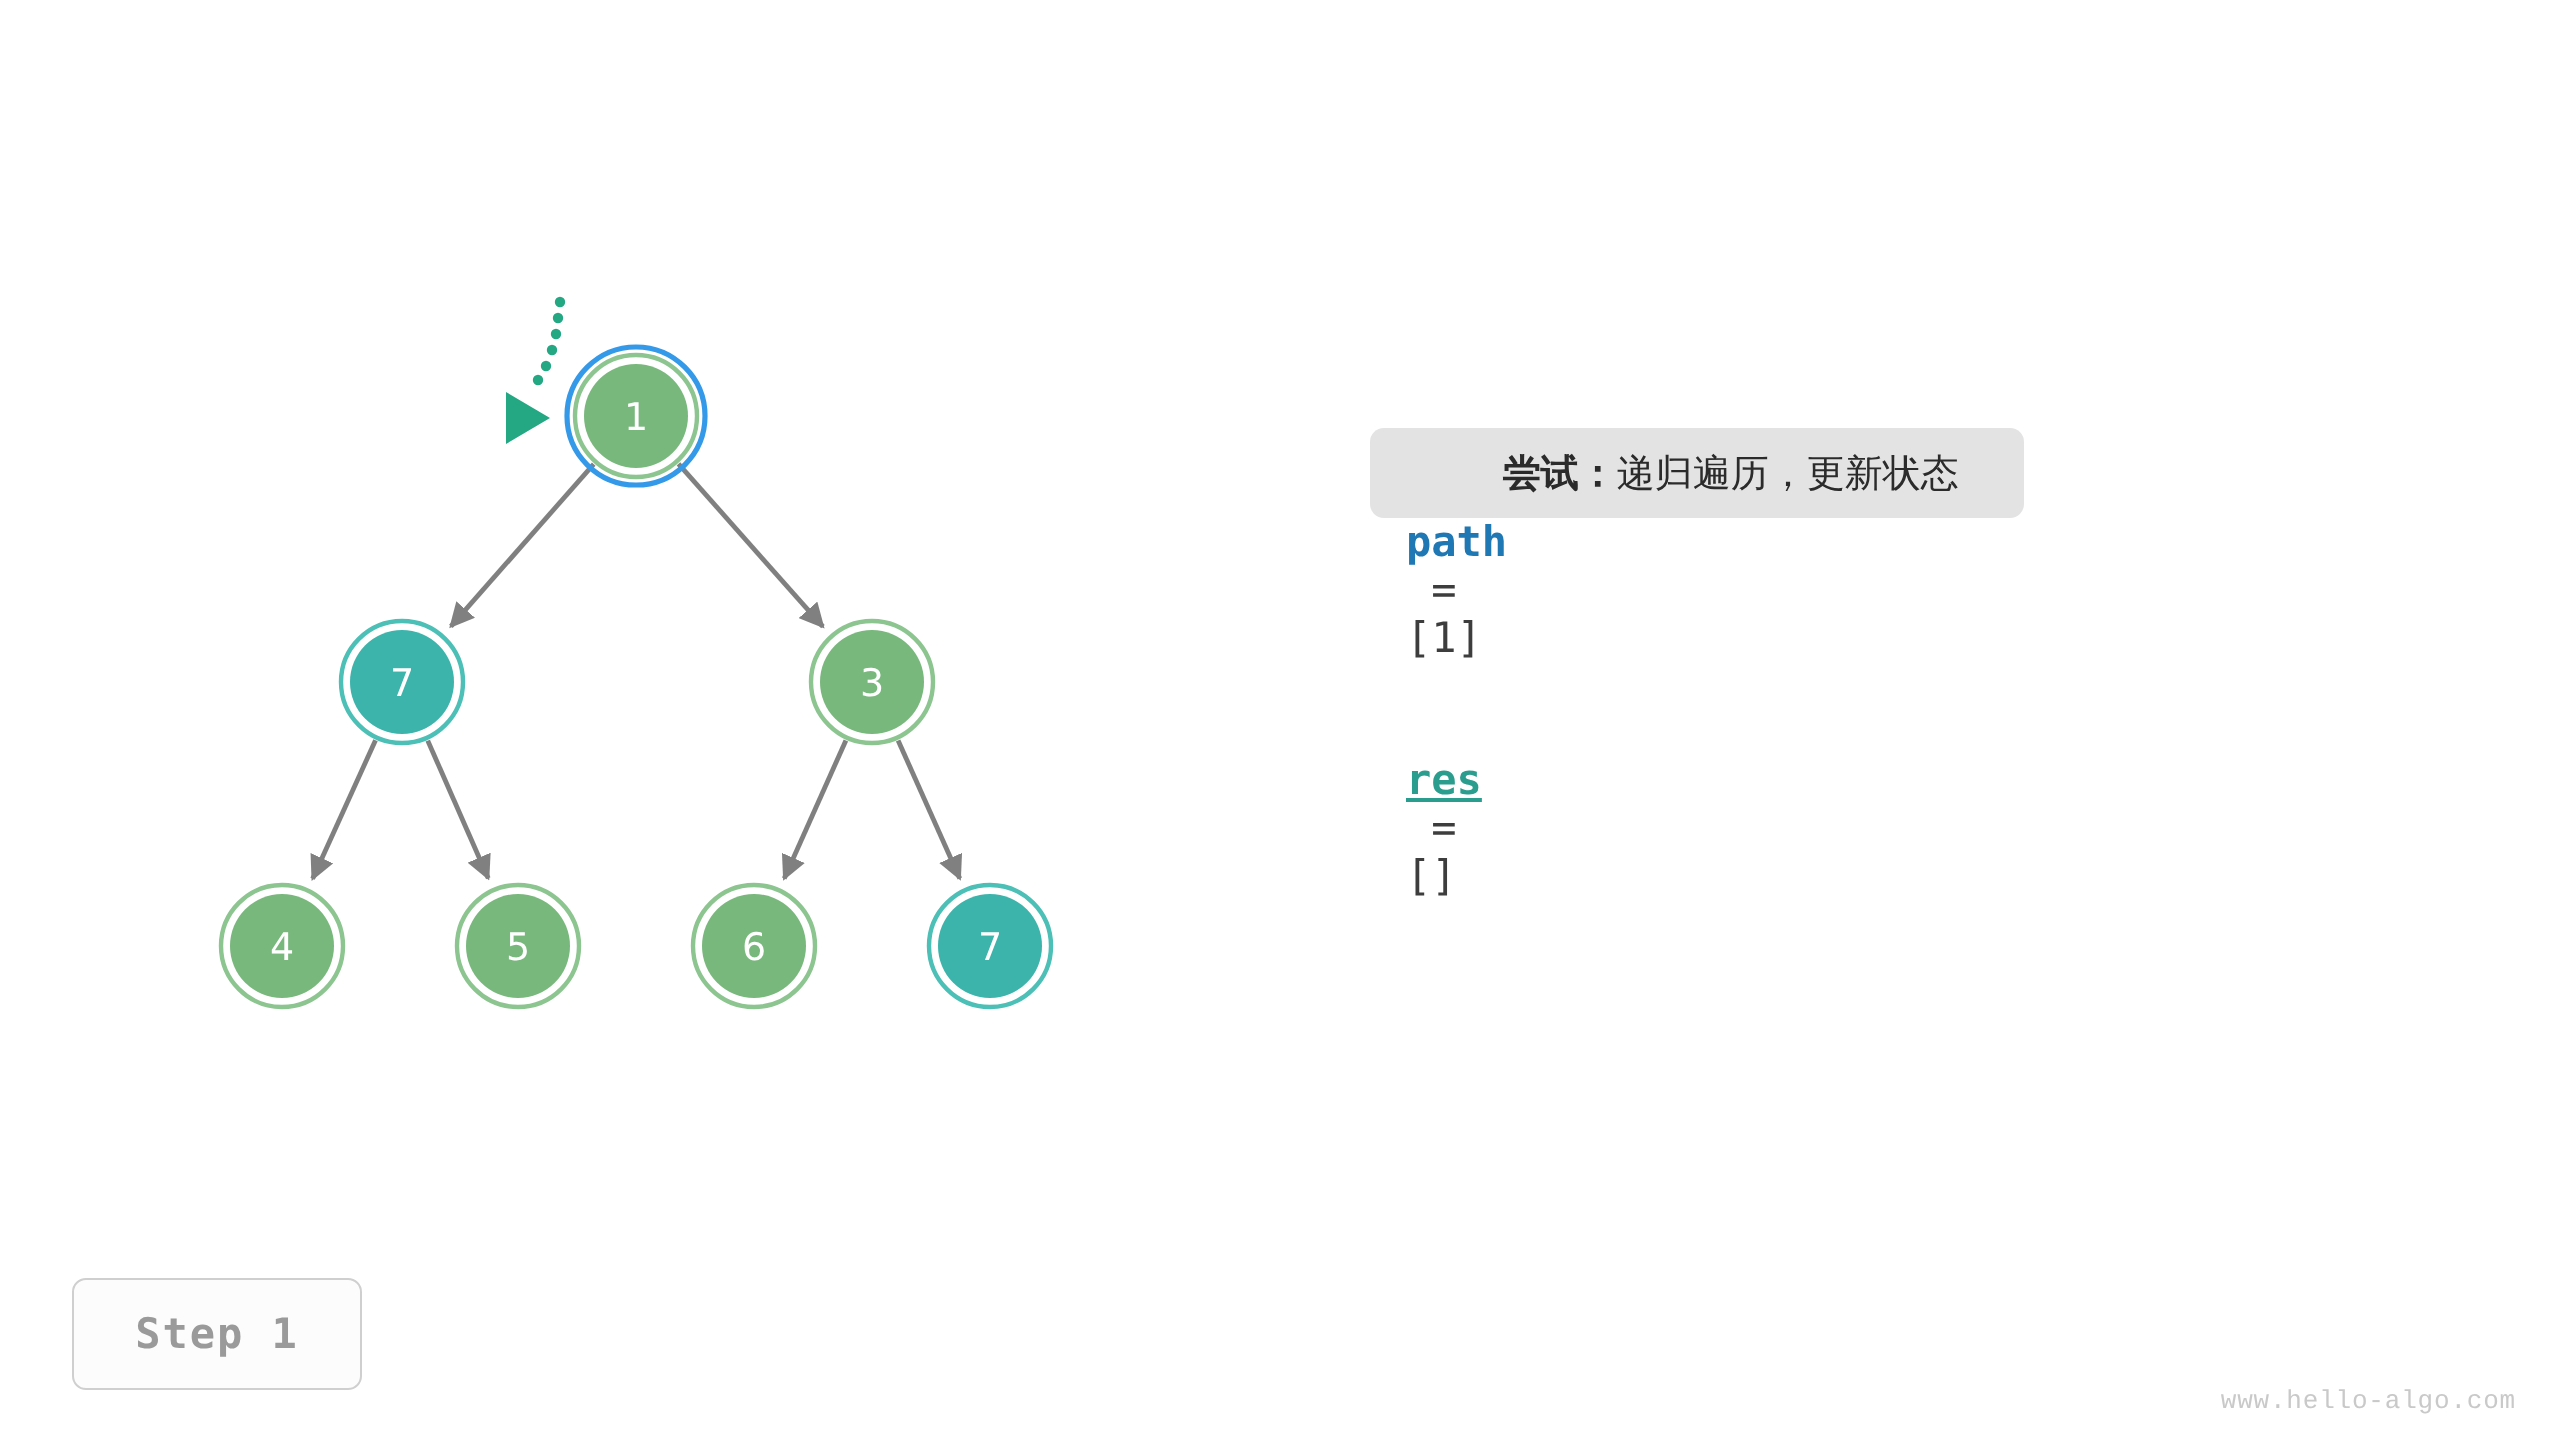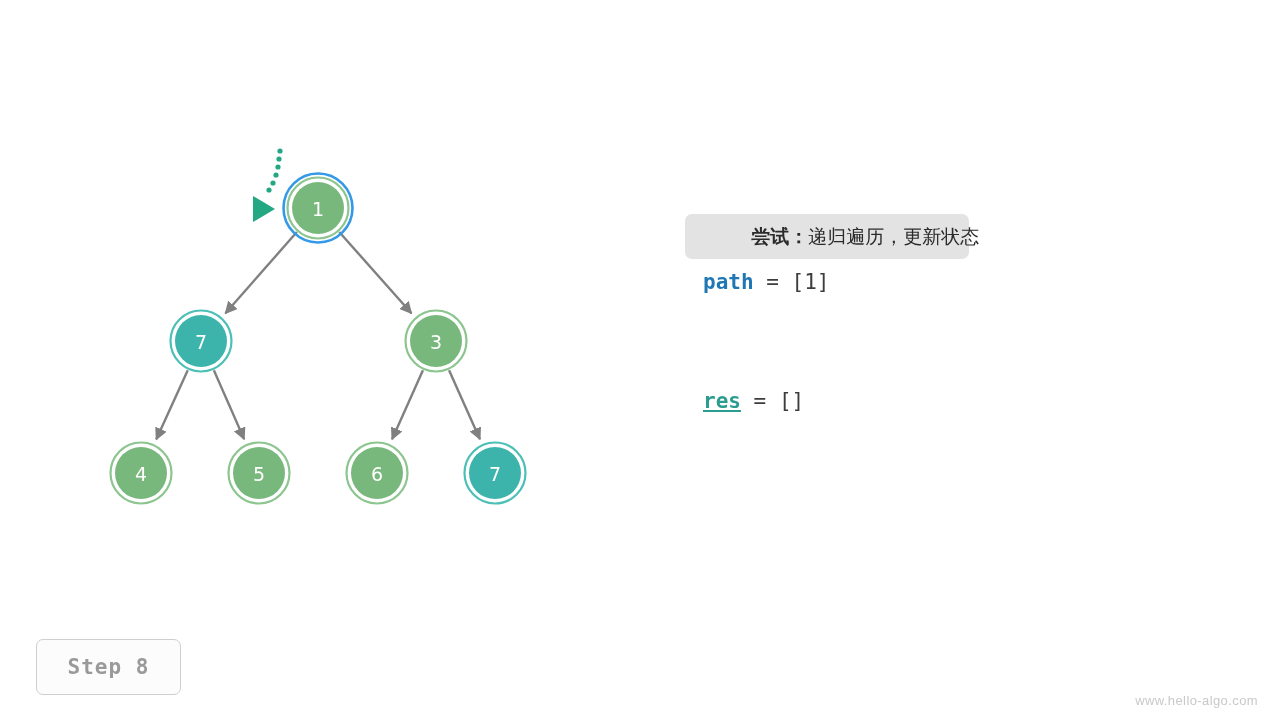--- a/index.html
+++ b/index.html
@@ -43,39 +43,39 @@
     height: 45px;
     display: flex;
     align-items: center;
     padding: 0 18px;
     box-sizing: border-box;
     white-space: pre;
   }
   .info-line.highlight {
     background: #e3e3e3;
     border-radius: 7px;
-    width: 284px;
+    width: 327px;
   }
   .cn-text {
     font-family: "DejaVu Sans", "Liberation Sans", sans-serif;
     font-size: 19px;
     color: #2b2b2b;
   }
   .cn-text .kw {
     font-weight: bold;
   }
   .code-line {
     height: 45px;
     display: flex;
-    align-items: center;
     padding: 0 18px;
     box-sizing: border-box;
     white-space: pre;
     font-family: "DejaVu Sans Mono", "Liberation Mono", monospace;
     font-size: 21px;
+    flex-direction: column;
   }
   .code-line .var-path {
     color: #1f77b4;
     font-weight: bold;
   }
   .code-line .var-res {
     color: #2a9d8f;
     font-weight: bold;
     text-decoration: underline;
   }
@@ -105,21 +105,21 @@
     font-weight: bold;
     color: #9a9a9a;
     letter-spacing: 1px;
   }
 
   
   #watermark {
     position: absolute;
     right: 22px;
     bottom: 12px;
-    font-family: Liberation Sans, sans-serif;
+    font-family: Liberation Mono, monospace;
     font-size: 13px;
     color: #c9c9c9;
     letter-spacing: 0.4px;
   }
 </style>
 </head>
 <body>
 
 <div id="root">
 
@@ -202,20 +202,20 @@
 
     <div class="code-spacer"></div>
 
     <div class="code-line">
       <span class="var-res">res</span><span class="val"> = </span><span class="val">[]</span>
     </div>
 
   </div>
 
   <div id="step-badge">
-    <span>Step 8</span>
+    <span>Step 1</span>
   </div>
 
   <div id="watermark">
     <span>www.hello-algo.com</span>
   </div>
 
 </div>
 
 </body></html>

